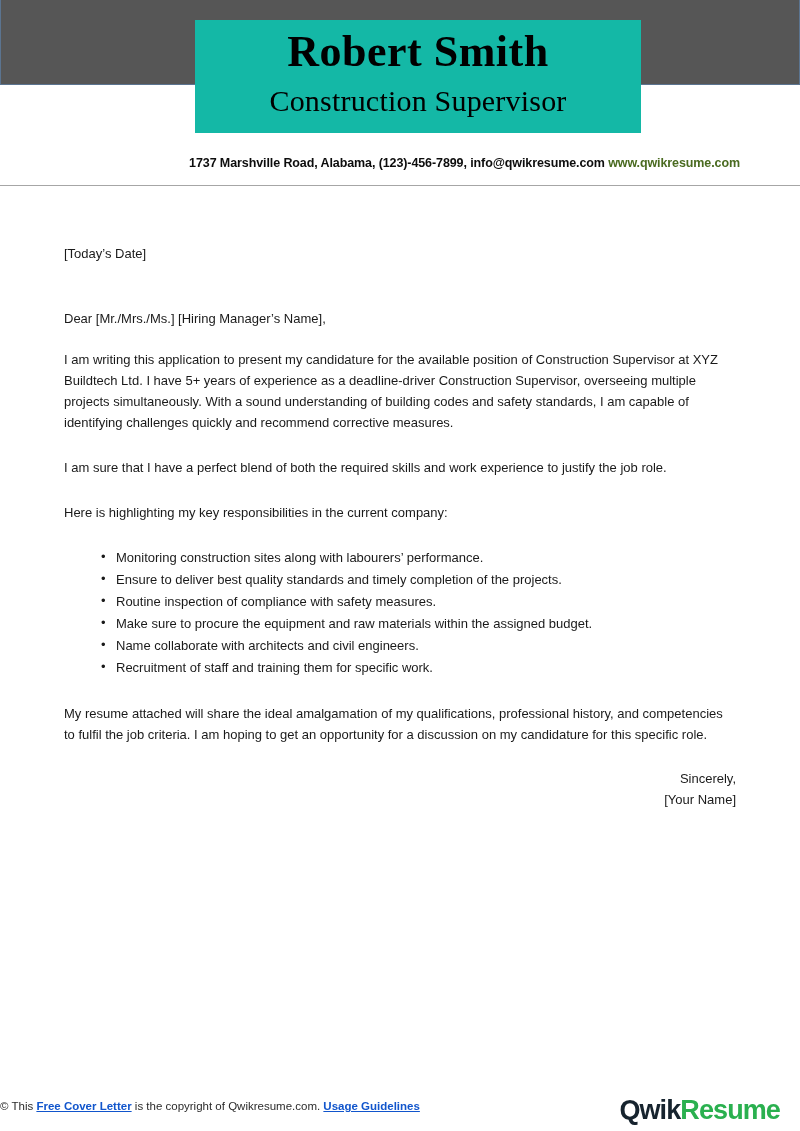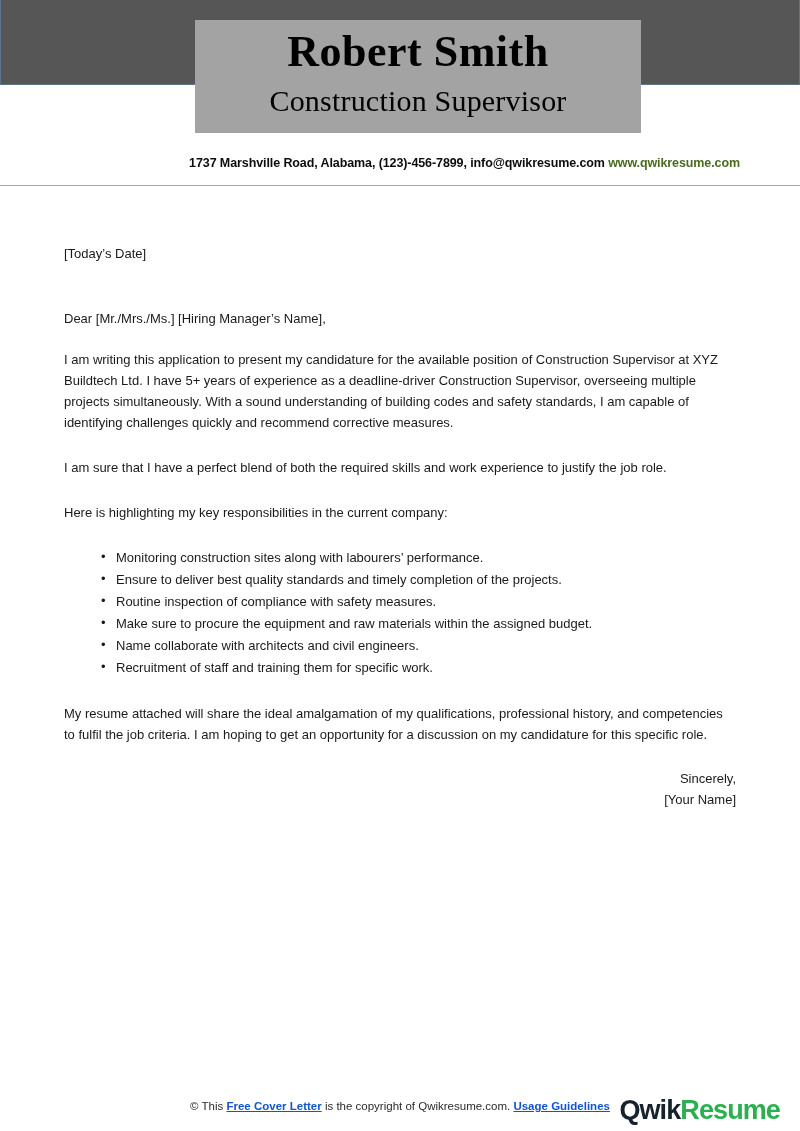--- a/index.html
+++ b/index.html
@@ -33,21 +33,21 @@
     border: 1px solid #5b7490;
     border-top: none;
   }
 
   .name-block {
     position: absolute;
     left: 195px;
     top: 20px;
     width: 446px;
     height: 113px;
-    background: #a3a3a3;
+    background: #14b8a6;
     text-align: center;
     padding-top: 4px;
   }
 
   .name-title {
     font-family: "Liberation Serif", serif;
     font-weight: bold;
     font-size: 44px;
     line-height: 56px;
     color: #000000;
@@ -149,21 +149,21 @@
     top: 1090px;
     width: 800px;
     height: 41px;
   }
 
   .footer-text {
     position: absolute;
     left: 0;
     top: 10px;
     width: 800px;
-    text-align: center;
+    text-align: left;
     font-size: 11.5px;
     color: #2b2b2b;
   }
 
   .footer-link {
     color: #1155cc;
     text-decoration: underline;
     font-weight: bold;
   }
 

